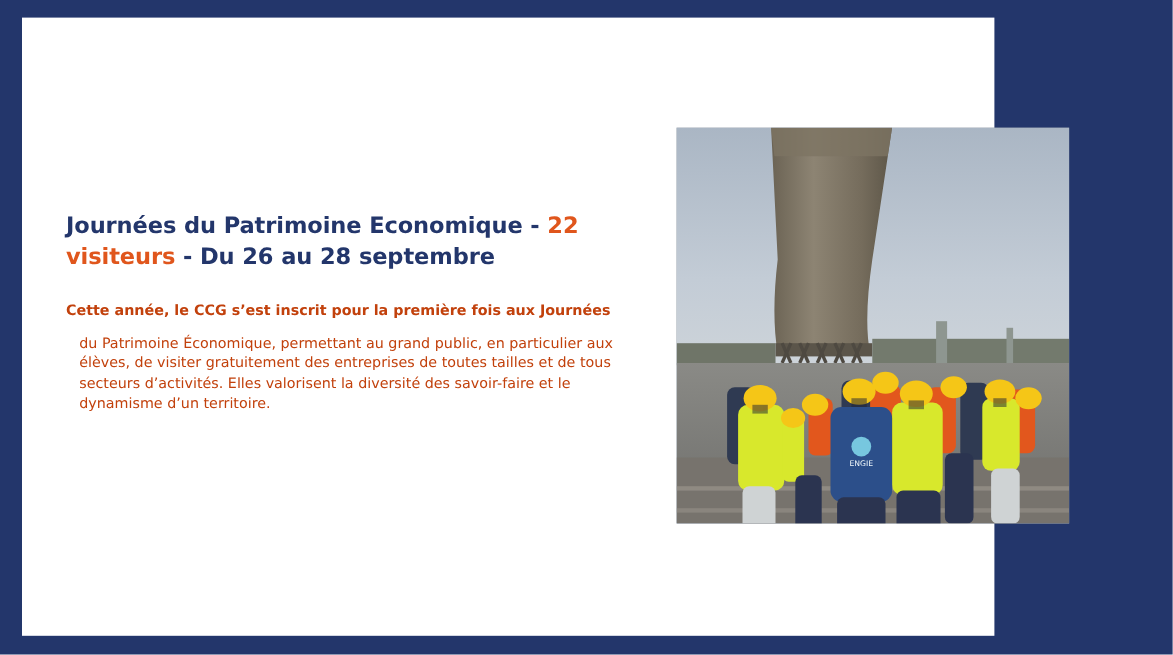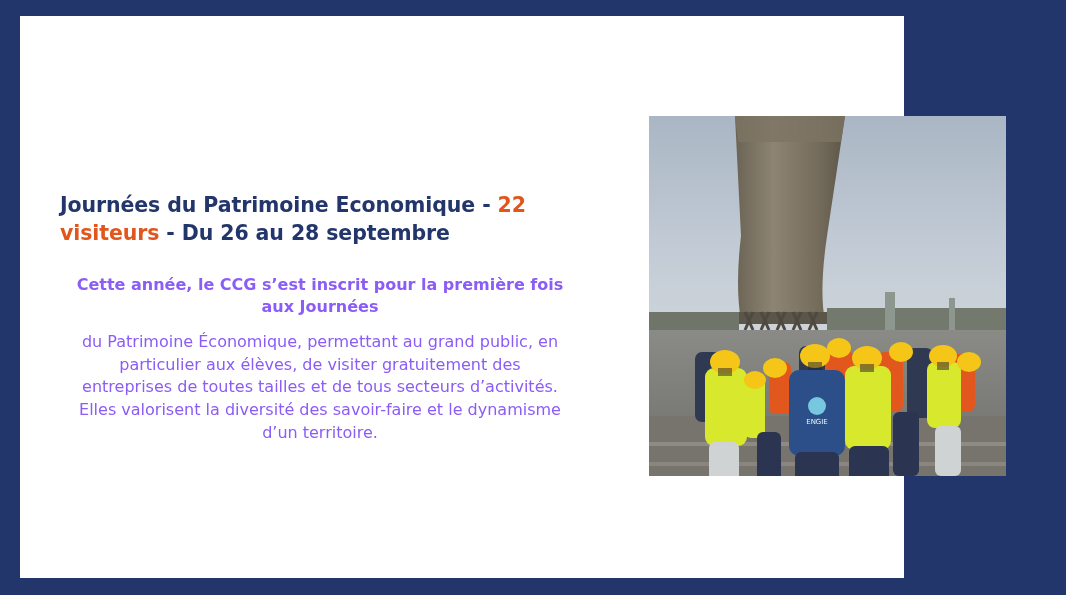--- a/index.html
+++ b/index.html
@@ -33,36 +33,35 @@
     font-weight: bold;
     line-height: 1.38;
     color: #23366b;
     letter-spacing: -0.1px;
   }
   .headline .accent {
     color: #e0561c;
   }
   .body-block {
     margin-top: 26px;
-    font-size: 16px;
+    font-size: 13px;
     line-height: 1.42;
-    color: #8b5cf6;
-    text-align: center;
+    color: #c2410c;
   }
   .body-lead {
     font-weight: bold;
     margin: 0;
   }
   .body-rest {
     margin: 12px;
     font-weight: normal;
   }
   .photo {
     position: absolute;
-    left: 629px;
+    left: 595px;
     top: 100px;
     width: 357px;
     height: 360px;
     overflow: hidden;
     background: #9aa4ae;
   }
   .photo svg {
     display: block;
   }
 </style>

